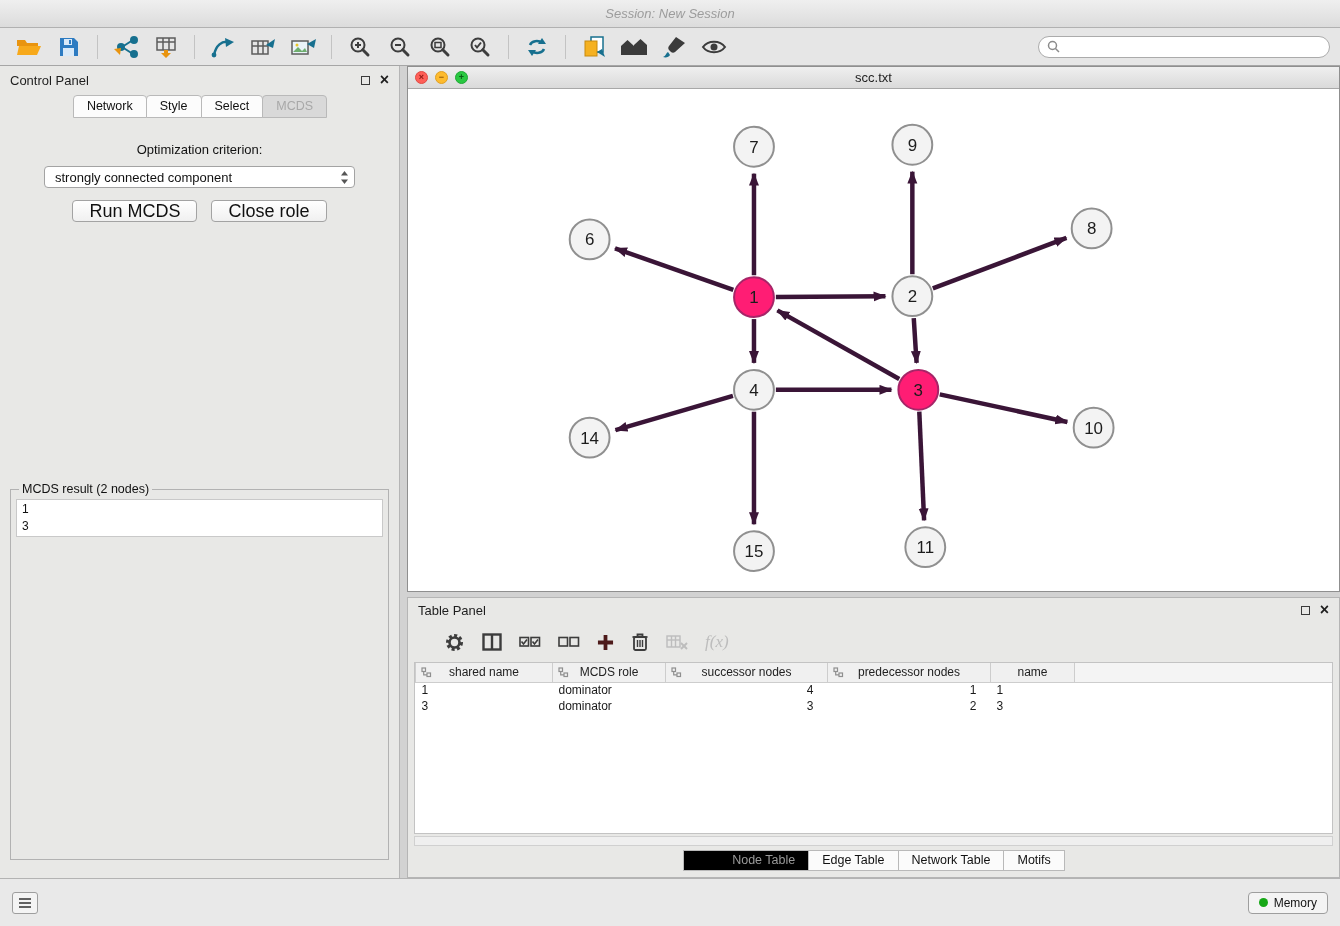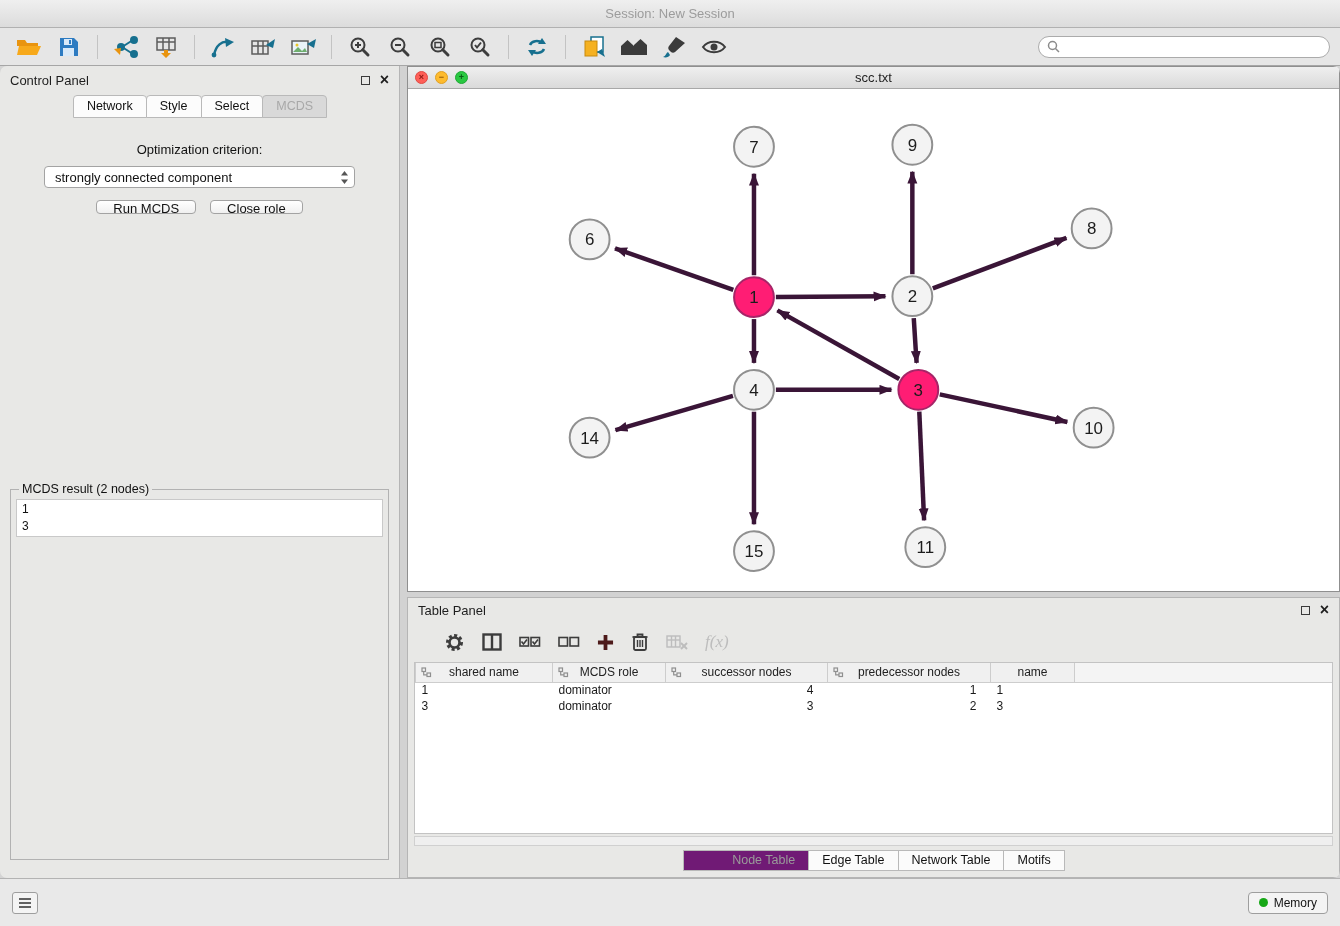--- a/index.html
+++ b/index.html
@@ -2,55 +2,55 @@
 <html><head>
 <meta charset="utf-8">
 <style>
   * { margin:0; padding:0; box-sizing:border-box; }
   html,body { width:1340px; height:926px; }
   body { font-family:"Liberation Sans", sans-serif; background:#d4d4d4; overflow:hidden; }
   .app { width:1340px; height:926px; display:flex; flex-direction:column; background:#d4d4d4; }
 
   
   .titlebar { height:28px; background:linear-gradient(#efefef,#dcdcdc); border-bottom:1px solid #b1b1b1;
-              display:flex; align-items:center; justify-content:center; }
+              display:flex; align-items:center; justify-content:center;font-style:italic; }
   .titlebar .title { font-size:13px; color:#9c9c9c; }
 
   
   .toolbar { height:38px; background:#e6e6e6; border-bottom:1px solid #a6a6a6;
              display:flex; align-items:center; padding:0 10px; gap:2px; }
   .tbtn { height:32px; min-width:38px; display:flex; align-items:center; justify-content:center; border-radius:4px; cursor:default; }
   .tsep { width:1px; height:24px; background:#c3c3c3; margin:0 7px; }
   .search-wrap { margin-left:auto; width:292px; height:22px; border:1px solid #ababab; border-radius:11px;
                  background:#fff; display:flex; align-items:center; padding:0 8px; gap:5px; }
   .search-wrap input { border:none; outline:none; flex:1; font-size:12px; background:transparent; }
 
   
-  .content { flex:1; display:flex; background:#d2d2d2; overflow:hidden;border-radius:7px; }
+  .content { flex:1; display:flex; background:#d2d2d2; overflow:hidden; }
   .gutter { width:7px; background:#d2d2d2; }
   .right-side { flex:1; display:flex; flex-direction:column; min-width:0; }
   .hgap { height:5px; background:#d2d2d2; }
 
   
   .control-panel { width:400px; background:#e8e8e6; border-right:1px solid #b5b5b5; display:flex; flex-direction:column; }
   .panel-header { height:28px; display:flex; align-items:center; padding:0 10px; font-size:13px; color:#1e1e1e; }
   .panel-header-icons { margin-left:auto; display:flex; gap:10px; align-items:center; }
   .float-icon { width:9px; height:9px; border:1.5px solid #3a3a3a; display:inline-block; }
   .close-icon { font-size:16px; font-weight:bold; line-height:1; color:#1e1e1e; }
   .cp-tabs { display:flex; justify-content:center; height:24px; align-items:flex-end; }
   .cp-tab { font-size:12.5px; padding:3px 13px 4px; border:1px solid #b9b9b9; background:#fcfcfc; color:#111;
             margin-right:-1px; border-radius:4px 4px 0 0; cursor:default; }
   .cp-tab.active { background:#d9d9d9; color:#a8a8a8; }
   .cp-body { flex:1; display:flex; flex-direction:column; padding-bottom:0; }
   .opt-label { text-align:center; font-size:13px; color:#111; margin:24px 0 9px; }
   .combo { margin:0 44px; height:22px; border:1px solid #a3a3a3; border-radius:4px; background:#fff;
            display:flex; align-items:center; padding:0 5px 0 10px; font-size:13px; color:#111; }
   .combo .arrows { margin-left:auto; display:flex; }
   .cp-buttons { display:flex; justify-content:center; gap:14px; margin-top:12px; }
-  .btn { height:14px; padding:0 16px; font-size:13px; color:#111; border:1px solid #a3a3a3; border-radius:4px;
+  .btn { height:22px; padding:0 16px; font-size:18px; color:#111; border:1px solid #a3a3a3; border-radius:4px;
          background:linear-gradient(#ffffff,#f0f0f0); cursor:default; }
   .result-group { margin:auto 10px 18px; height:378px; border:1px solid #b2b2b2; padding:3px 5px 15px;
                   display:flex; flex-direction:row; background:#e8e8e6; }
   .result-group legend { font-size:12.5px; color:#111; padding:0 3px; margin-left:3px; }
   .result-text { flex:1; background:#fff; border:1px solid #c9c9c9; font-size:12px; line-height:17px;
                  padding:1px 5px; color:#111; overflow:hidden; }
 
   
   .network-window { height:526px; border:1px solid #8f8f8f; display:flex; flex-direction:column; background:#fff; }
   .net-titlebar { height:22px; background:linear-gradient(#efefef,#dadada); border-bottom:1px solid #a8a8a8;
@@ -76,21 +76,21 @@
   .node-table th { background:#f0f0f0; border:1px solid #cdcdcd; border-top:none; font-weight:normal; height:19px;
                    position:relative; text-align:center; padding:0 4px; color:#222; overflow:hidden; white-space:nowrap; }
   .node-table th.filler { background:#f4f4f4; border-right:none; }
   .node-table th .sort-ic { position:absolute; left:5px; top:4px; }
   .node-table td { padding:0 6px; height:16px; color:#1a1a1a; overflow:hidden; white-space:nowrap; }
   .node-table td.num { text-align:right; padding-right:14px; }
   .tp-bottom-strip { height:10px; background:#efefef; border:1px solid #d0d0d0; margin:2px 6px 0; flex:none; }
   .tp-tabs { display:flex; justify-content:center; margin:4px 0 6px; flex:none; }
   .tp-tab { font-size:12.5px; padding:2px 13px 3px; border:1px solid #b9b9b9; background:#fbfbfb; color:#111;
             margin-right:-1px; cursor:default; }
-  .tp-tab.active { background:#701a75; color:#9a9a9a;padding-left:48px; }
+  .tp-tab.active { background:#000000; color:#9a9a9a;padding-left:48px; }
 
   
   .statusbar { height:48px; background:#e9e9e9; border-top:1px solid #b3b3b3; display:flex; align-items:center; padding:0 12px; }
   .list-btn { width:26px; height:22px; border:1px solid #9e9e9e; border-radius:3px; background:#f4f4f4;
               display:flex; align-items:center; justify-content:center; cursor:default; }
   .memory-btn { margin-left:auto; height:22px; border:1px solid #9e9e9e; border-radius:4px; background:#f4f4f4;
                 display:flex; align-items:center; gap:6px; padding:0 10px; font-size:12px; color:#111; cursor:default; }
   .mem-dot { width:9px; height:9px; border-radius:50%; background:#17a817; }
 </style>
 </head>

